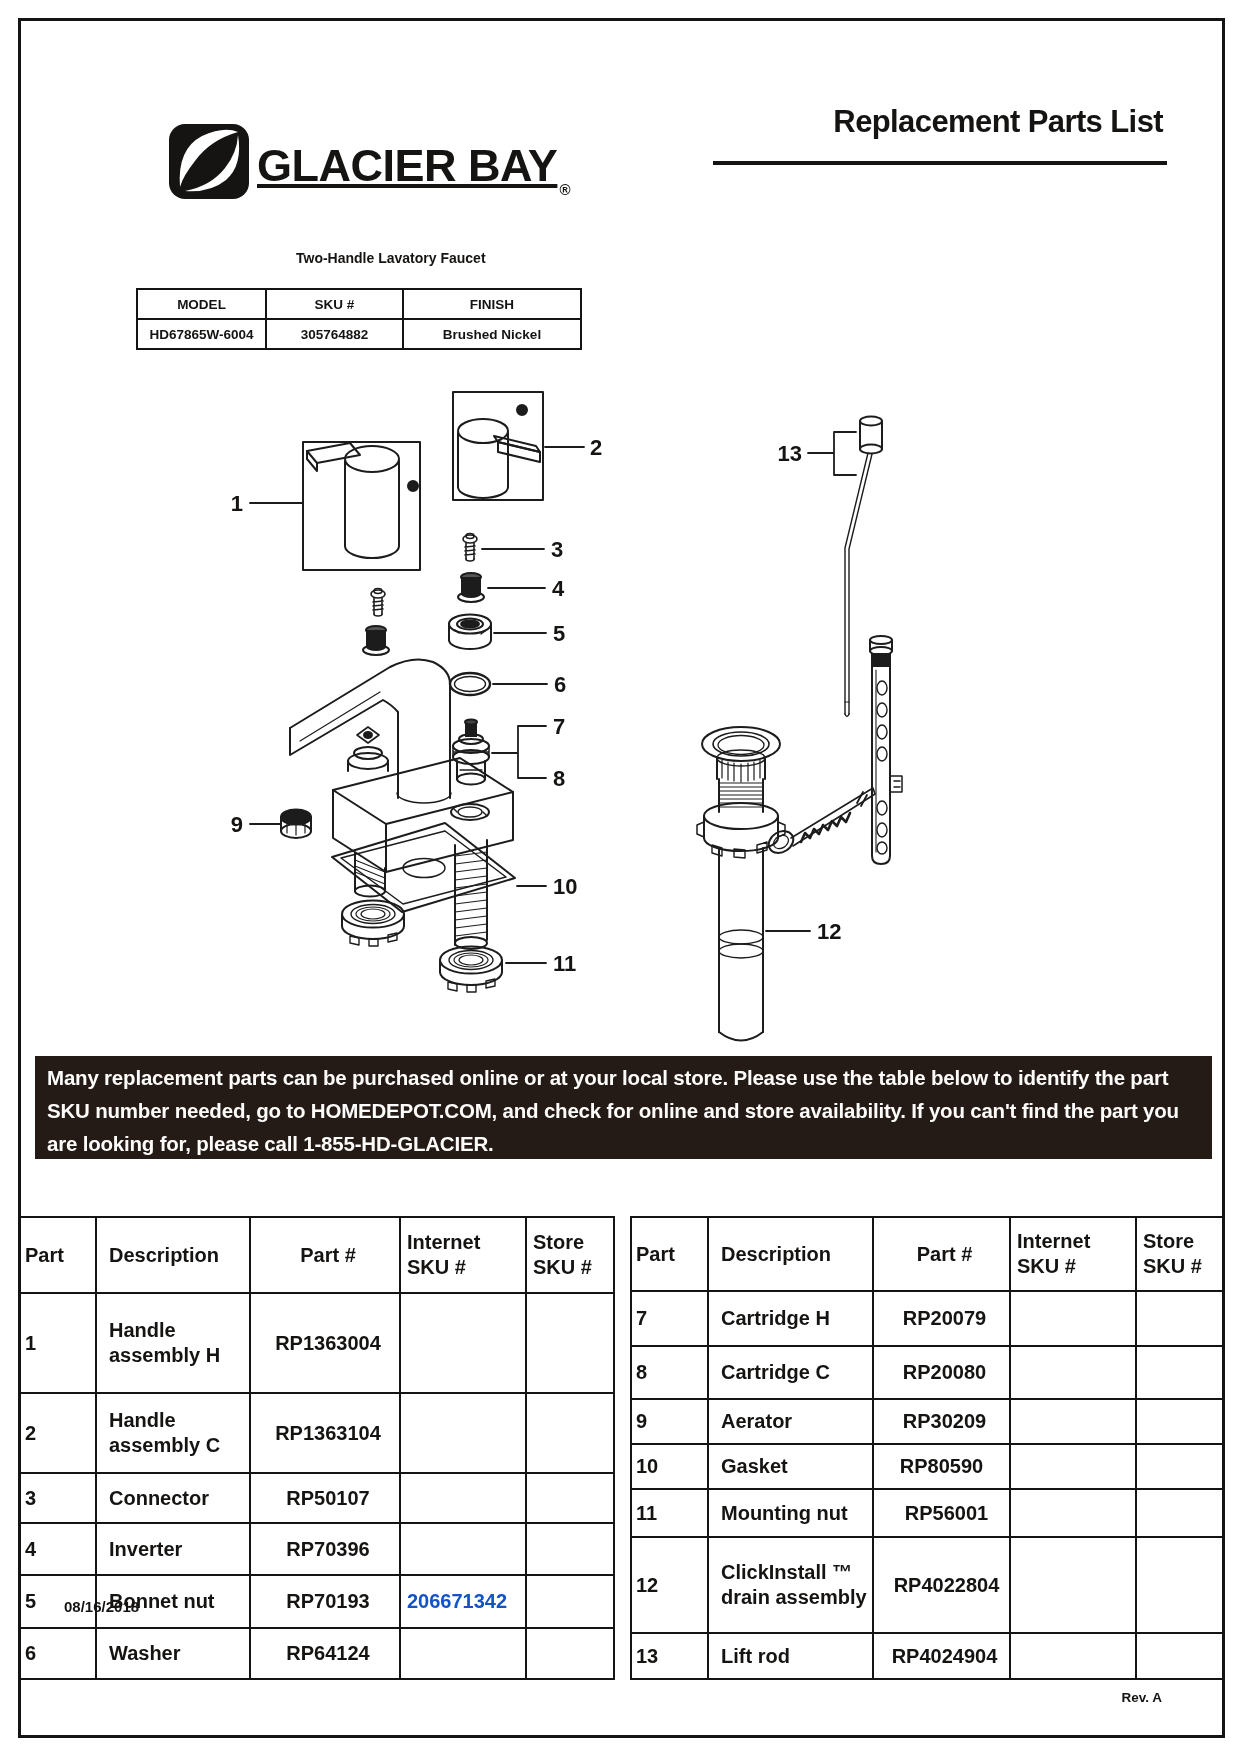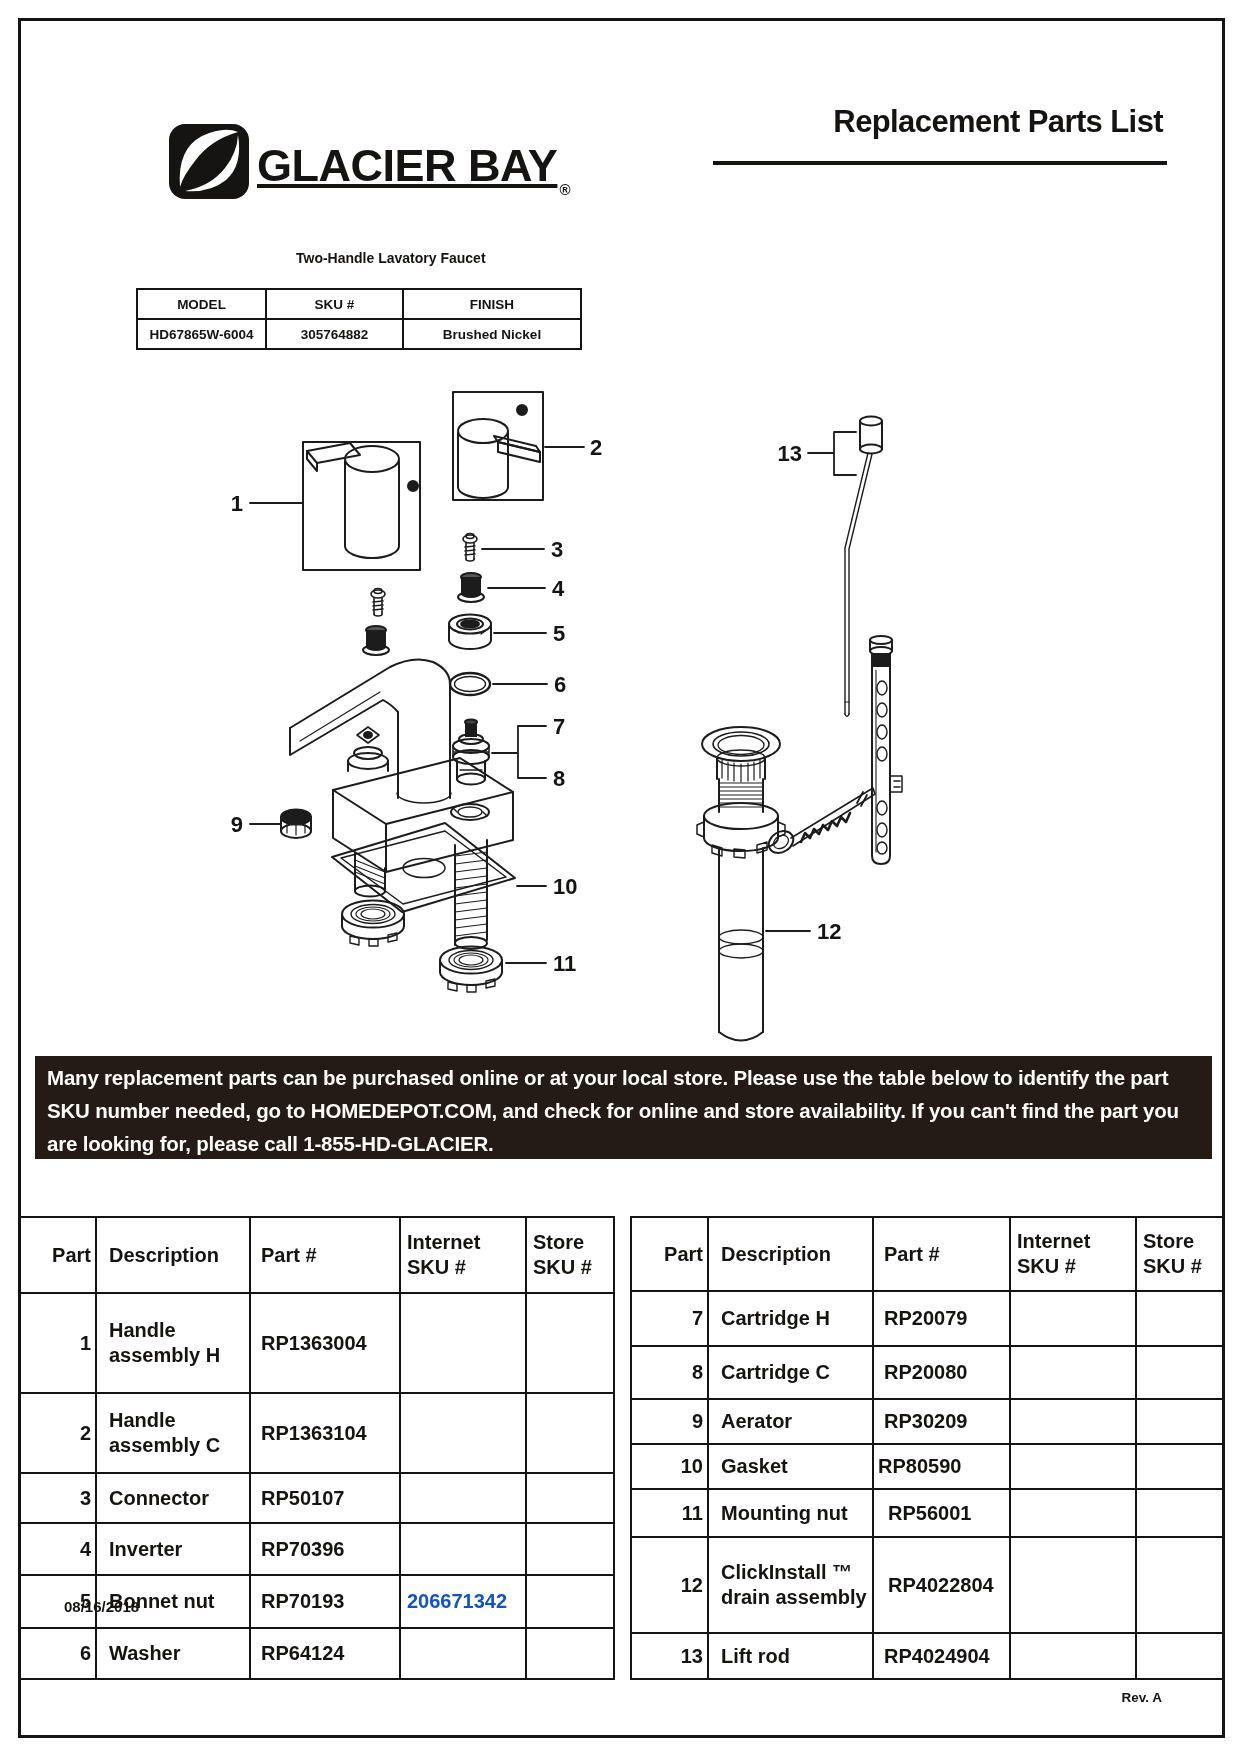--- a/index.html
+++ b/index.html
@@ -22,23 +22,23 @@
   .model-table .c0{width:119px;} .model-table .c1{width:127px;} .model-table .c2{width:168px;}
   
   .banner{
     position:absolute;left:35px;top:1056px;width:1177px;height:103px;background:#241a16;color:#fdfcfb;
     font-size:20.5px;font-weight:bold;line-height:33px;letter-spacing:-0.2px;
     padding:5px 12px 0 12px;box-sizing:border-box;
   }
   
   .parts-table{position:absolute;border-collapse:collapse;table-layout:fixed;}
   .parts-table td,.parts-table th{border:2.5px solid #161412;font-size:20px;font-weight:bold;line-height:25px;vertical-align:middle;padding:2px 4px;}
-  .parts-table .col-part{text-align:right;}
+  .parts-table .col-part{text-align:left;}
   .parts-table .col-desc{text-align:left;padding-left:12px;padding-right:5px;}
-  .parts-table .col-pno{text-align:left;padding-left:10px;}
+  .parts-table .col-pno{text-align:center;padding-left:10px;}
   .parts-table .col-inet,.parts-table .col-store{text-align:left;padding-left:6px;}
   .parts-table th{font-weight:bold;}
   .link{color:#1353c8;cursor:pointer;}
   
   .footer-date{position:absolute;left:56px;top:1598px;font-size:15px;font-weight:bold;margin-left:8px;}
   .footer-rev{position:absolute;right:78px;top:1690px;font-size:13.5px;font-weight:bold;}
   
   .diagram{position:absolute;left:150px;top:340px;}
   .diagram text{font-family:"Liberation Sans","DejaVu Sans",sans-serif;font-size:22px;font-weight:bold;fill:#161412;}
 </style>

